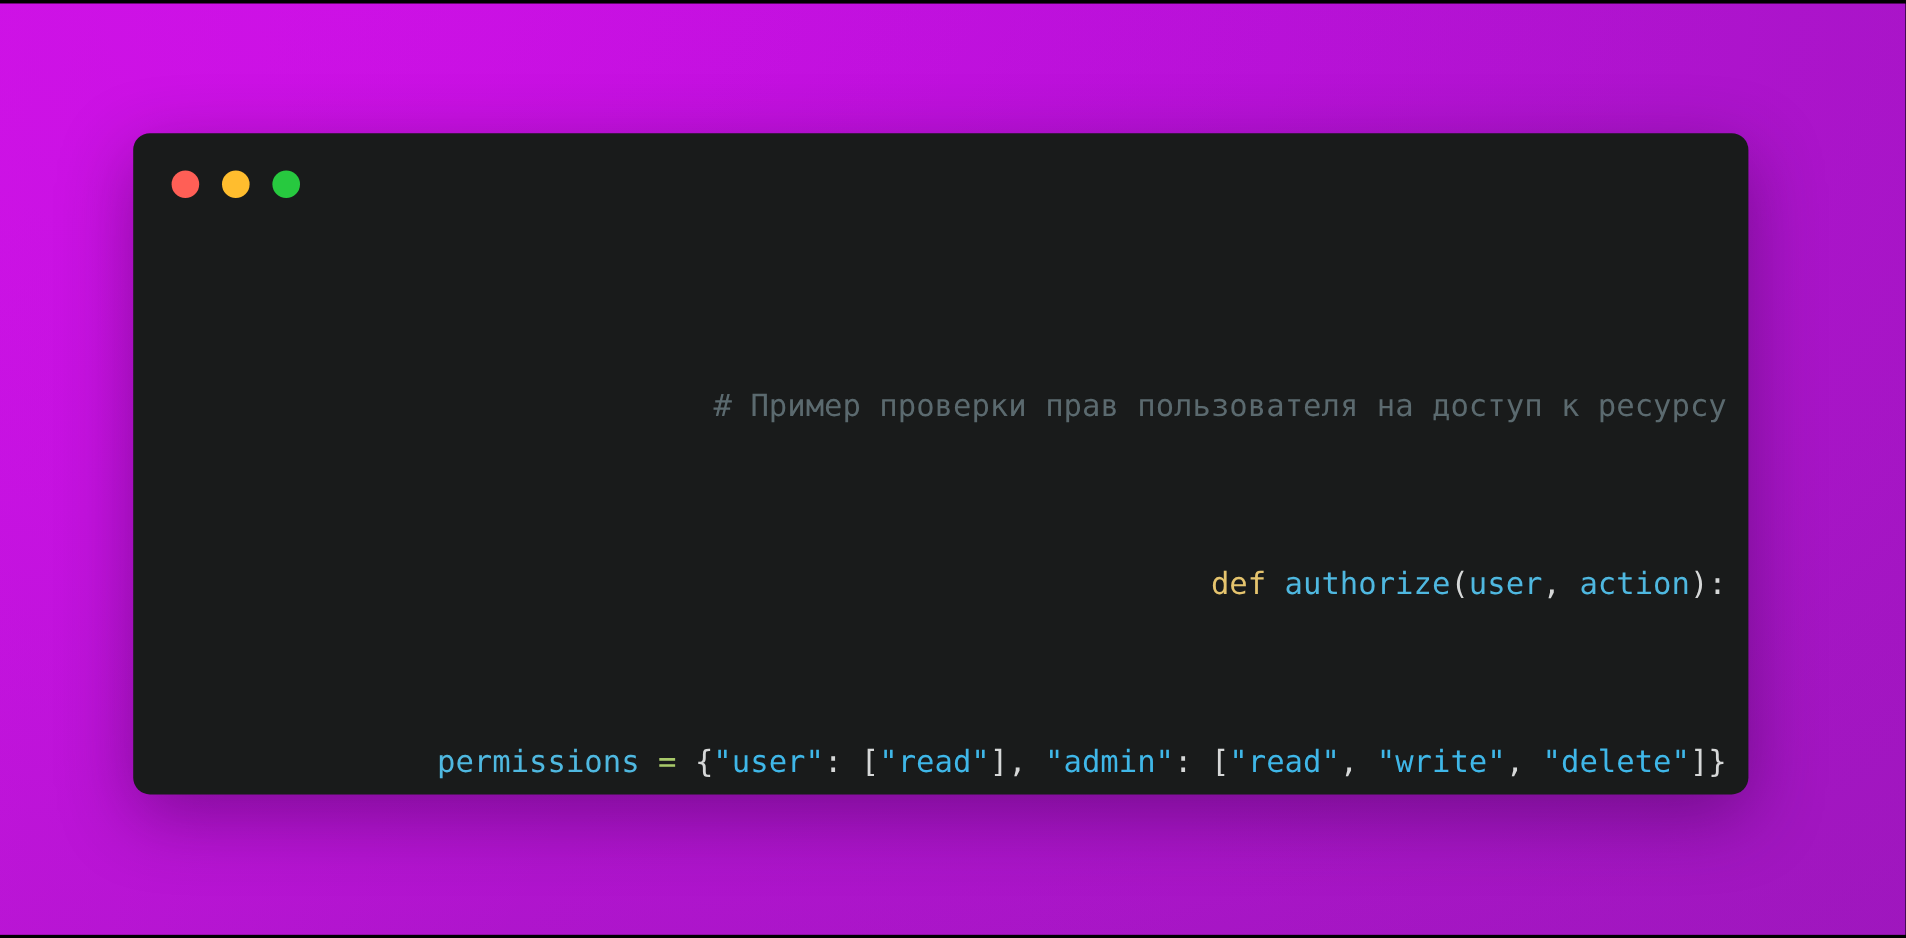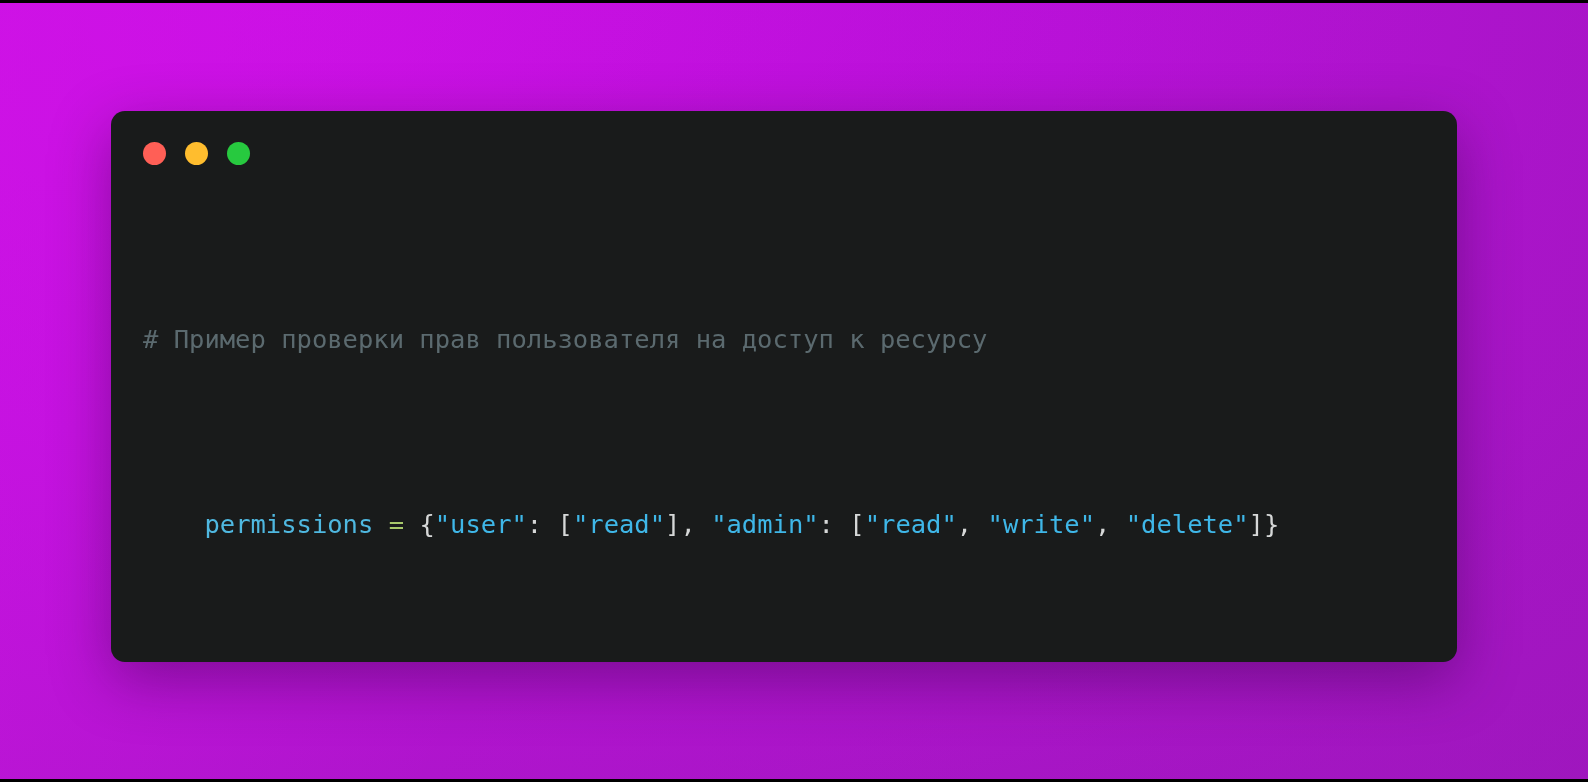--- a/index.html
+++ b/index.html
@@ -56,21 +56,21 @@
     left:32px; top:99px;
     right:18px;
     font-family:"DejaVu Sans Mono","Liberation Mono",monospace;
     font-size:25.5px;
     line-height:37px;
     letter-spacing:0px;
     white-space:pre;
     color:#d6d8d8;
     -webkit-font-smoothing:antialiased;
   }
-  .ln { display:block; min-height:37px; }
+  .ln { display:block; min-height:37px;text-align:right; }
 
   
   .cmt  { color:#5b6a6f; }
   .kw   { color:#e5c46e; }
   .fn   { color:#4fb8e0; }
   .id   { color:#4fb8e0; }
   .str  { color:#3fb7e8; }
   .pun  { color:#d6d8d8; }
   .op   { color:#a8c96a; }
 </style>
@@ -86,20 +86,21 @@
     <div id="titlebar">
       <span class="dot" style="background:#ff5f56"></span>
       <span class="dot" style="background:#ffbd2e"></span>
       <span class="dot" style="background:#27c93f"></span>
     </div>
 
     <div id="code">
 
       <span class="ln"><span class="cmt"># Пример проверки прав пользователя на доступ к ресурсу</span></span>
 
+      <span class="ln"><span class="kw">def</span><span class="pun"> </span><span class="fn">authorize</span><span class="pun">(</span><span class="id">user</span><span class="pun">, </span><span class="id">action</span><span class="pun">):</span></span>
 
       <span class="ln"><span class="pun">    </span><span class="id">permissions</span><span class="op"> = </span><span class="pun">{</span><span class="str">"user"</span><span class="pun">: </span><span class="pun">[</span><span class="str">"read"</span><span class="pun">]</span><span class="pun">, </span><span class="str">"admin"</span><span class="pun">: </span><span class="pun">[</span><span class="str">"read"</span><span class="pun">, </span><span class="str">"write"</span><span class="pun">, </span><span class="str">"delete"</span><span class="pun">]</span><span class="pun">}</span></span>
 
       
 
       
 
       
 
       

